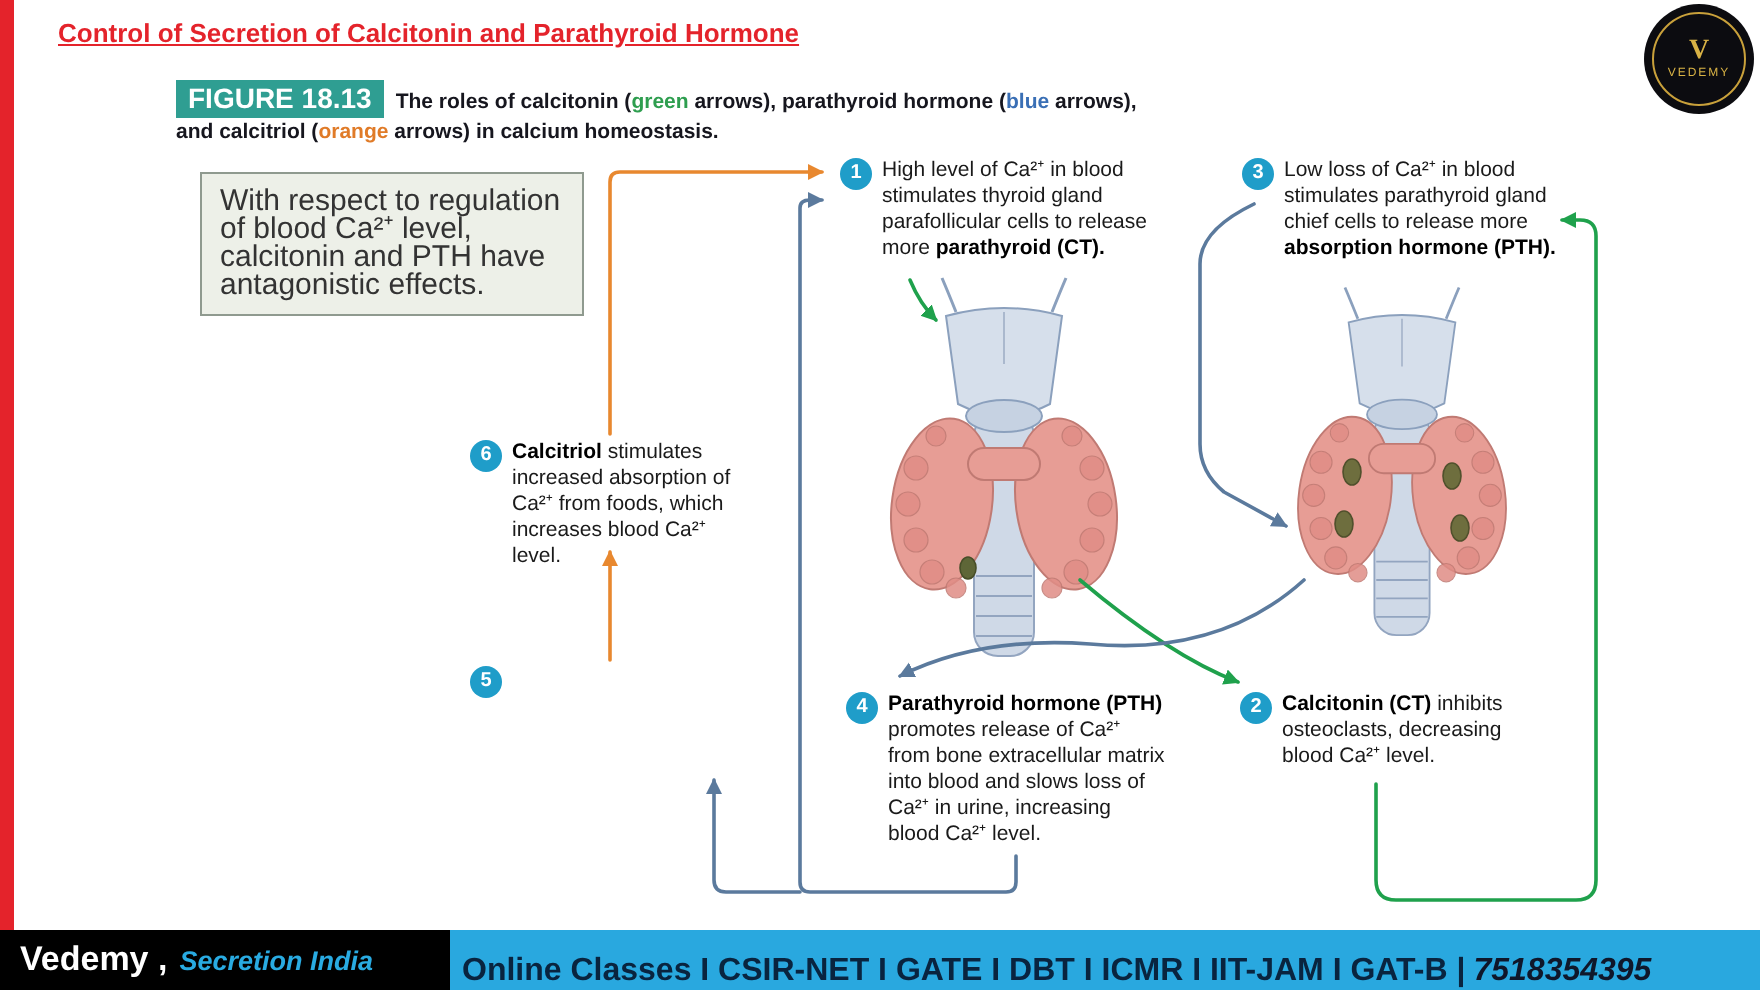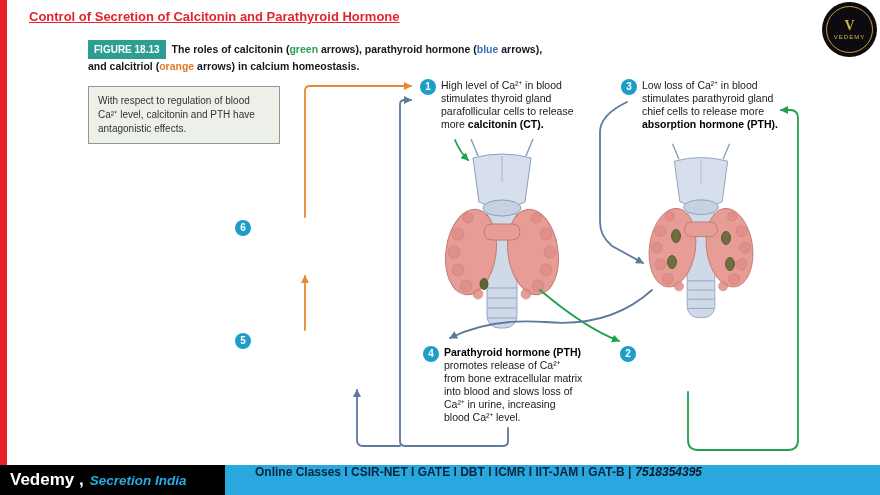--- a/index.html
+++ b/index.html
@@ -8,47 +8,47 @@
   }
   html,body{margin:0;padding:0;background:#fff;}
   #stage{position:relative;width:880px;height:495px;background:#ffffff;overflow:hidden;
          font-family:"Liberation Sans", sans-serif;}
   .red-strip{position:absolute;left:0;top:0;width:7px;height:465px;background:var(--accent_red);}
   .slide-title{position:absolute;left:29px;top:9px;font-size:13px;font-weight:700;
                color:var(--accent_red);text-decoration:underline;}
   
   .fig-caption{position:absolute;left:88px;top:40px;width:500px;font-size:10.5px;
                font-weight:700;color:#16161e;line-height:15px;}
-  .fig-badge{display:inline-block;background:var(--badge_teal);color:#fff;font-size:10px;
+  .fig-badge{display:inline-block;background:var(--badge_teal);color:#fff;font-size:14px;
              font-weight:700;padding:2px 6px;margin-right:6px;text-align:center;}
   
-  .note-box{position:absolute;left:88px;top:86px;width:172px;padding:7px 9px;
-            background:#edf0e8;border:1px solid #8f9a8f;font-size:10px;color:#333;line-height:14px;}
+  .note-box{position:absolute;left:100px;top:86px;width:172px;padding:7px 9px;
+            background:#edf0e8;border:1px solid #8f9a8f;font-size:15px;color:#333;line-height:14px;}
   
   .step{position:absolute;display:flex;gap:5px;align-items:flex-start;}
   .stepnum{width:16px;height:16px;border-radius:50%;background:var(--step_circle);color:#fff;
            font-size:10px;font-weight:700;line-height:16px;text-align:center;flex-shrink:0;}
   .steptext{font-size:10.5px;line-height:13px;color:#1a1a1a;}
   .steptext .b{font-weight:700;color:#000;}
   .step-1{left:420px;top:79px;}  .step-1 .steptext{width:150px;}
   .step-3{left:621px;top:79px;}  .step-3 .steptext{width:146px;}
   .step-6{left:235px;top:220px;} .step-6 .steptext{width:124px;}
   .step-5{left:235px;top:333px;} .step-5 .steptext{width:108px;}
   .step-4{left:423px;top:346px;} .step-4 .steptext{width:140px;}
   .step-2{left:620px;top:346px;} .step-2 .steptext{width:132px;}
   
   .diagram{position:absolute;left:0;top:0;width:880px;height:465px;pointer-events:none;}
   
   .footer{position:absolute;left:0;bottom:0;width:880px;height:30px;display:flex;}
   .footer-left{width:225px;background:#000;color:#fff;display:flex;align-items:center;
                padding-left:10px;gap:6px;box-sizing:border-box;}
   .footer-brand{font-size:17px;font-weight:700;}
   .footer-tagline{color:var(--tagline_blue);font-style:italic;font-weight:700;font-size:13.5px;}
-  .footer-bar{flex:1;background:var(--footer_blue);display:flex;align-items:flex-start;
-              padding-left:30px;font-size:12px;font-weight:700;color:#09243f;}
+  .footer-bar{flex:1;background:var(--footer_blue);display:flex;align-items:flex-end;
+              padding-left:6px;font-size:16px;font-weight:700;color:#09243f;}
   .footer-phone{color:#0f172a;font-style:italic;margin-left:4px;}
   
   .logo{position:absolute;right:3px;top:2px;width:55px;height:55px;border-radius:50%;
         background:#0c0c10;display:flex;align-items:center;justify-content:center;z-index:5;}
   .logo-ring{width:45px;height:45px;border:1px solid #c9a13b;border-radius:50%;display:flex;
              flex-direction:column;align-items:center;justify-content:center;}
   .logo-v{color:var(--gold);font-family:"Liberation Serif",serif;font-size:14px;font-weight:700;line-height:13px;}
   .logo-name{color:var(--gold);font-size:6px;letter-spacing:1px;margin-top:2px;}
 </style>
 </head>
@@ -138,38 +138,40 @@
     <g fill="none" stroke-width="1.8" stroke-linecap="round" stroke-linejoin="round">
       <path class="ar-b" d="M627,102 Q600,115 600,132 L600,222 Q600,236 612,246 L643,263" marker-end="url(#mk-b)" stroke="#5b7a9d"></path>
       <path class="ar-b" d="M652,290 Q610,328 545,322 Q490,318 450,338" marker-end="url(#mk-b)" stroke="#5b7a9d"></path>
       <path class="ar-b" d="M508,428 L508,441 Q508,446 503,446 L405,446 Q400,446 400,441 L400,104 Q400,100 405,100 L411,100" marker-end="url(#mk-b)" stroke="#5b7a9d"></path>
       <path class="ar-b" d="M400,446 L363,446 Q357,446 357,440 L357,390" marker-end="url(#mk-b)" stroke="#5b7a9d"></path>
     </g>
   </svg>
 
   <div class="step step-1">
     <span class="stepnum">1</span>
-    <span class="steptext"><span>High level of Ca²⁺ in blood stimulates thyroid gland parafollicular cells to release more </span><span class="b">calcitonin (CT).</span></span>
+    <span class="steptext"><span>High level of Ca²⁺ in blood stimulates thyroid gland parafollicular cells to release more </span><span class="b">parathyroid (CT).</span></span>
   </div>
   <div class="step step-3">
     <span class="stepnum">3</span>
     <span class="steptext"><span>Low loss of Ca²⁺ in blood stimulates parathyroid gland chief cells to release more </span><span class="b">absorption hormone (PTH).</span></span>
   </div>
   <div class="step step-6">
     <span class="stepnum">6</span>
+    <span class="steptext"><span class="b">Calcitriol</span><span> stimulates increased absorption of Ca²⁺ from foods, which increases blood Ca²⁺ level.</span></span>
   </div>
   <div class="step step-5">
     <span class="stepnum">5</span>
   </div>
   <div class="step step-4">
     <span class="stepnum">4</span>
     <span class="steptext"><span class="b">Parathyroid hormone (PTH)</span><span> promotes release of Ca²⁺ from bone extracellular matrix into blood and slows loss of Ca²⁺ in urine, increasing blood Ca²⁺ level.</span></span>
   </div>
   <div class="step step-2">
     <span class="stepnum">2</span>
+    <span class="steptext"><span class="b">Calcitonin (CT)</span><span> inhibits osteoclasts, decreasing blood Ca²⁺ level.</span></span>
   </div>
 
   <div class="footer">
     <div class="footer-left">
       <span class="footer-brand">Vedemy ,</span>
       <span class="footer-tagline">Secretion India</span>
     </div>
     <div class="footer-bar">
       <span>Online Classes I CSIR-NET I GATE I DBT I ICMR I IIT-JAM I GAT-B |</span>
       <span class="footer-phone">7518354395</span>

